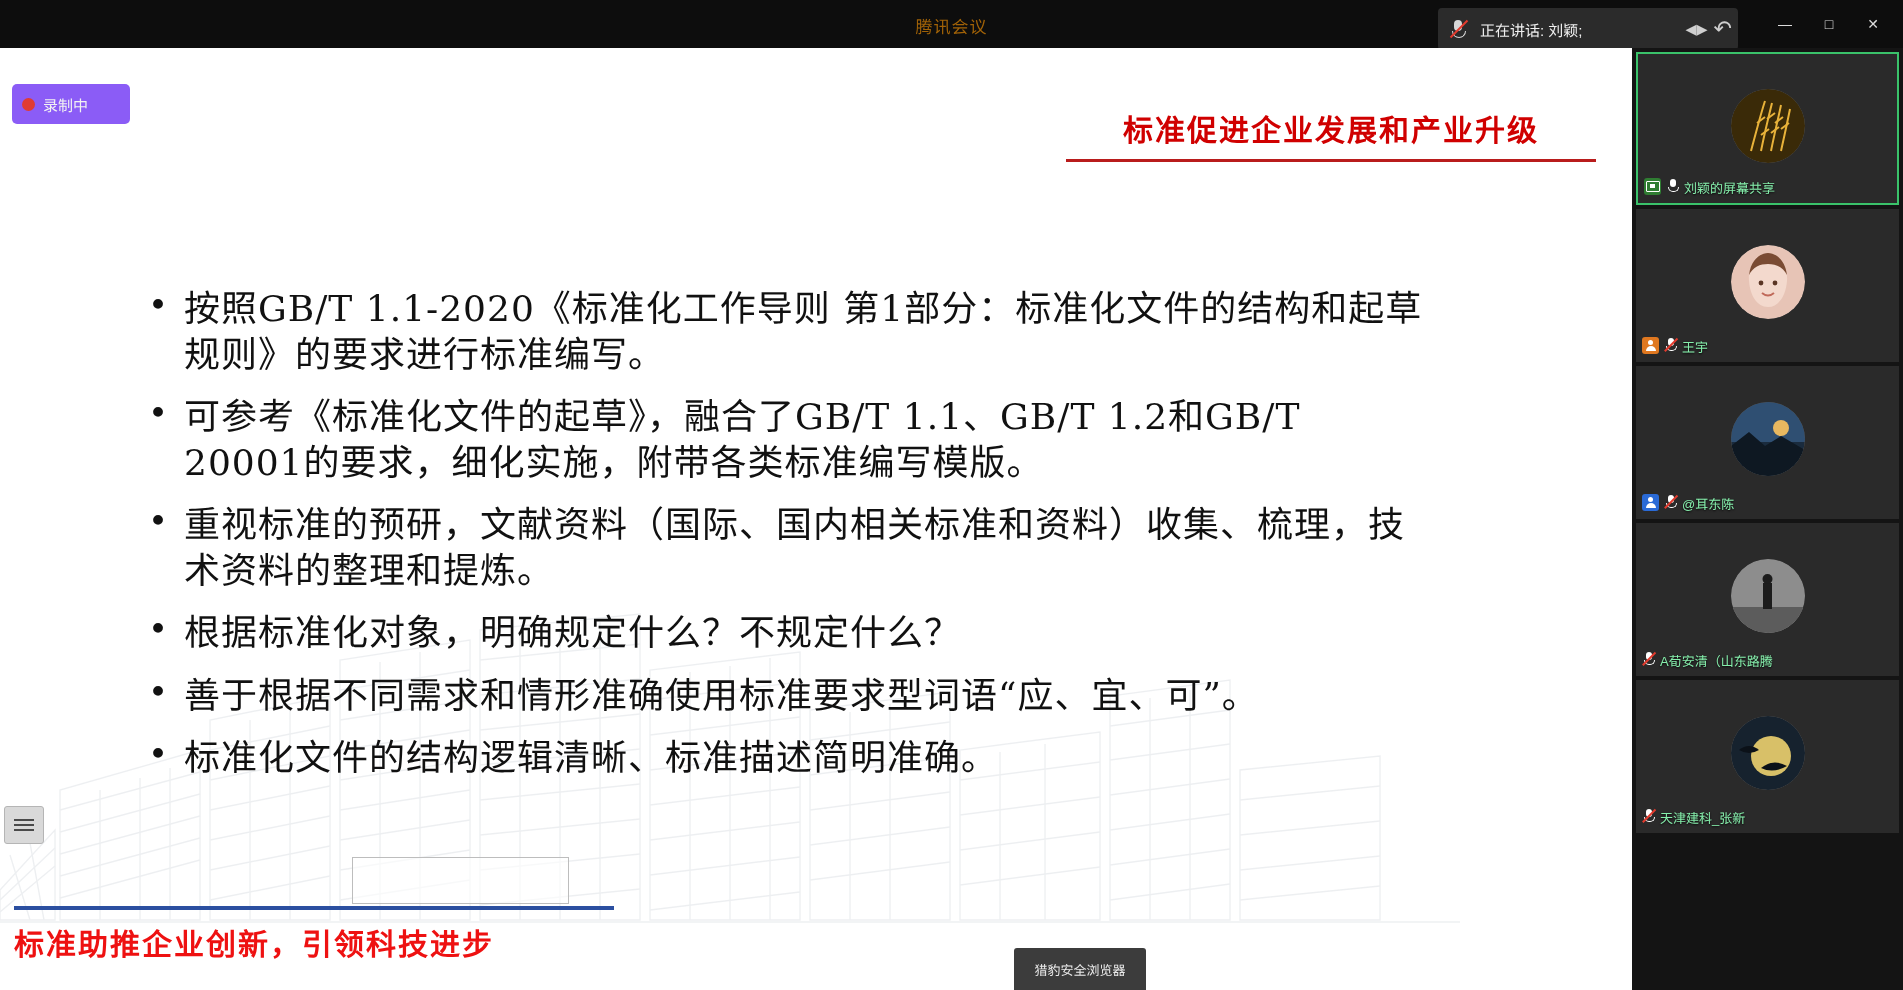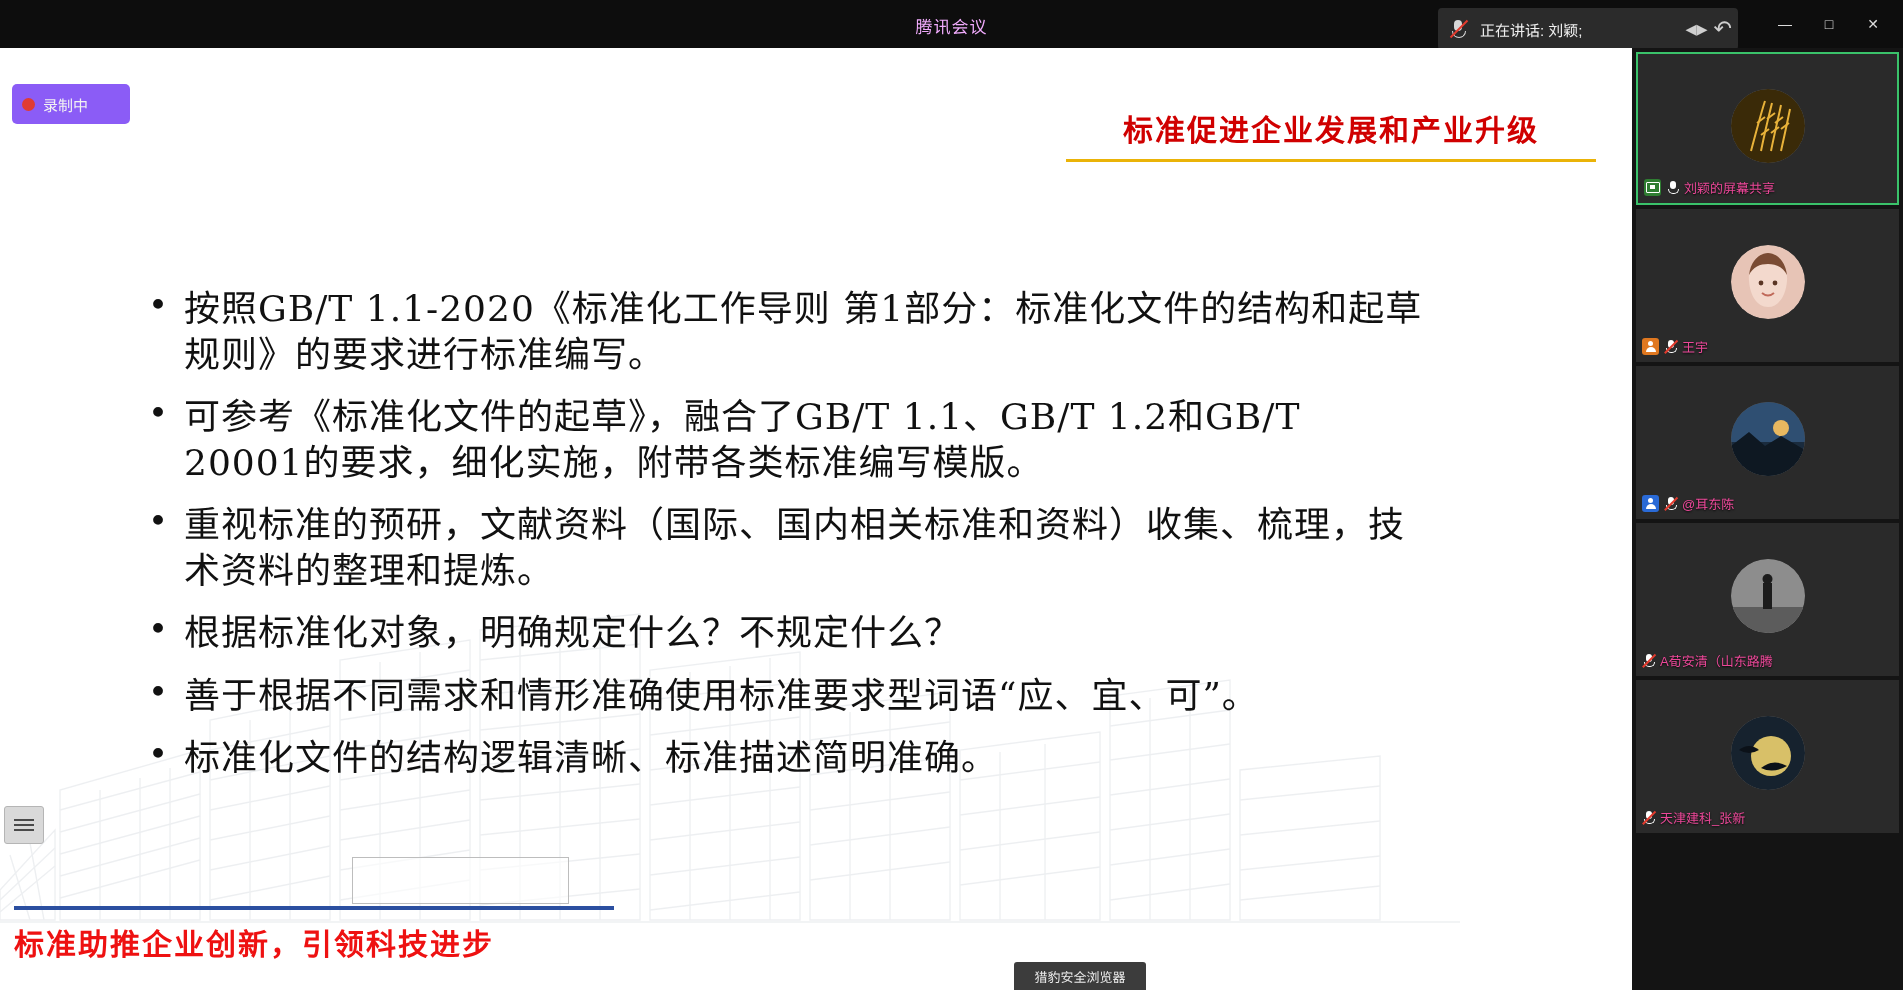--- a/index.html
+++ b/index.html
@@ -26,21 +26,21 @@
     height: 48px;
     background: #0d0d0d;
     color: #e8e8e8;
   }
   .titlebar-title {
     position: absolute;
     left: 0; right: 0;
     top: 13px;
     text-align: center;
     font-size: 17px;
-    color: #f0abfc;
+    color: #a16207;
     letter-spacing: 1px;
   }
   .win-controls {
     position: absolute;
     right: 8px;
     top: 0;
     height: 48px;
     display: flex;
     align-items: center;
     gap: 0px;
@@ -147,21 +147,21 @@
     position: absolute;
     right: 36px;
     top: 58px;
     width: 530px;
     text-align: center;
     color: #d00000;
     font-size: 30px;
     font-weight: bold;
     letter-spacing: 2px;
     padding-bottom: 9px;
-    border-bottom: 3px solid #eab308;
+    border-bottom: 3px solid #b91c1c;
   }
   .slide-title {
     position: absolute;
     left: 0; right: 0;
     top: 118px;
     text-align: center;
     color: #ee1111;
     font-size: 58px;
     font-weight: bold;
     letter-spacing: 8px;
@@ -255,21 +255,21 @@
     background: #4a4a4a;
     margin: 3px 0;
   }
 
   
   .browser-tab {
     position: absolute;
     left: 1014px;
     bottom: 0px;
     width: 132px;
-    height: 28px;
+    height: 42px;
     background: #3c3c3c;
     color: #eaeaea;
     font-size: 13px;
     display: flex;
     align-items: center;
     justify-content: center;
     border-radius: 3px 3px 0 0;
   }
 
   
@@ -304,23 +304,22 @@
     height: 74px;
     border-radius: 50%;
     overflow: hidden;
     background: #555;
   }
   .tile-label {
     position: absolute;
     left: 6px;
     bottom: 6px;
     display: flex;
-    align-items: center;
     gap: 5px;
-    color: #ec4899;
+    color: #86efac;
     font-size: 13px;
     text-shadow: 0 1px 2px rgba(0,0,0,.9);
     white-space: nowrap;
   }
   .badge-sq {
     width: 17px; height: 17px;
     border-radius: 3px;
     display: flex;
     align-items: center;
     justify-content: center;

